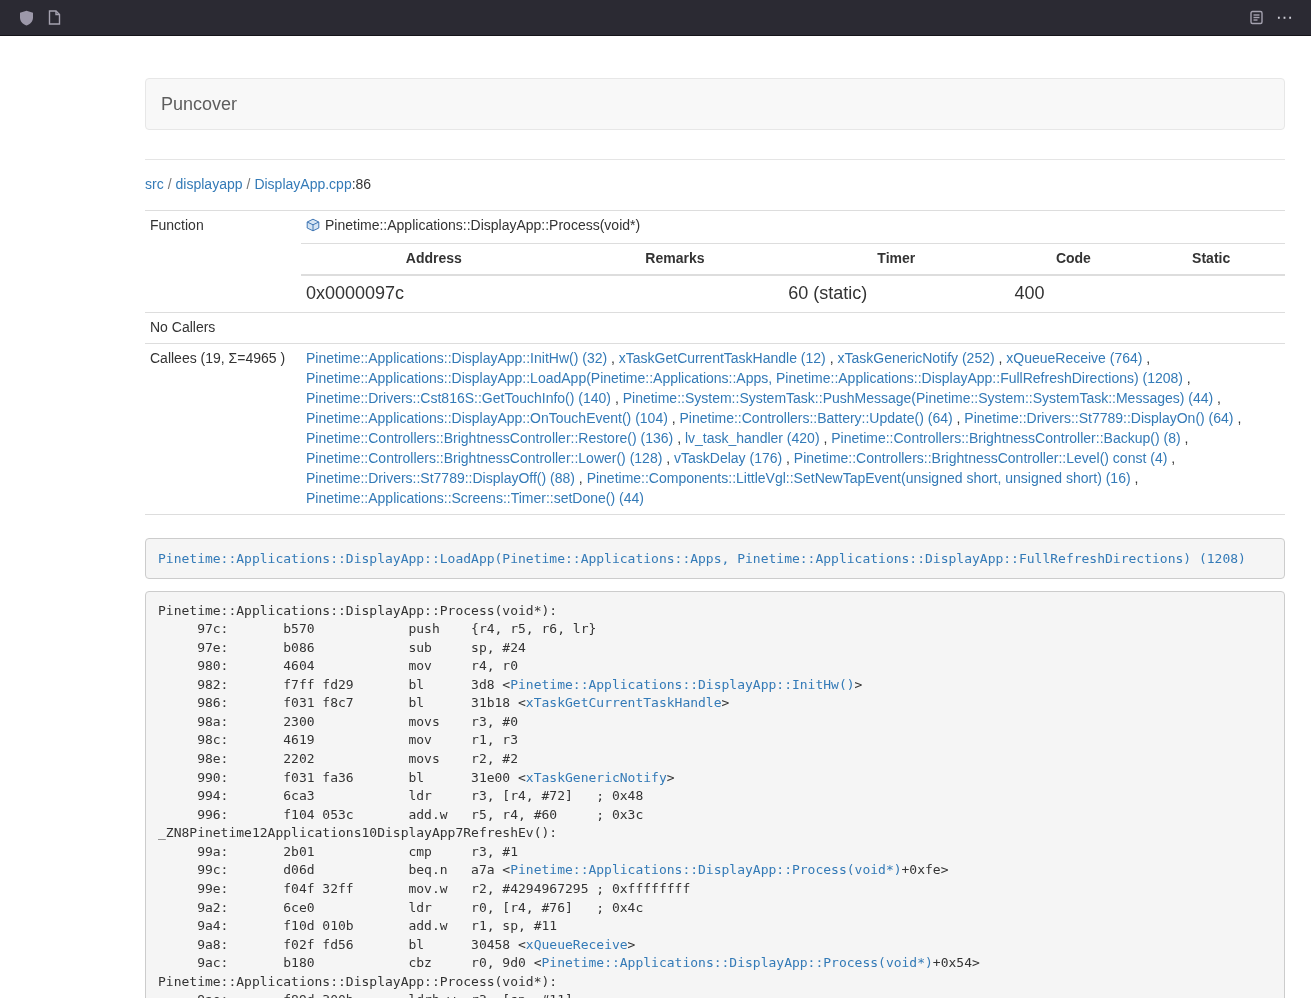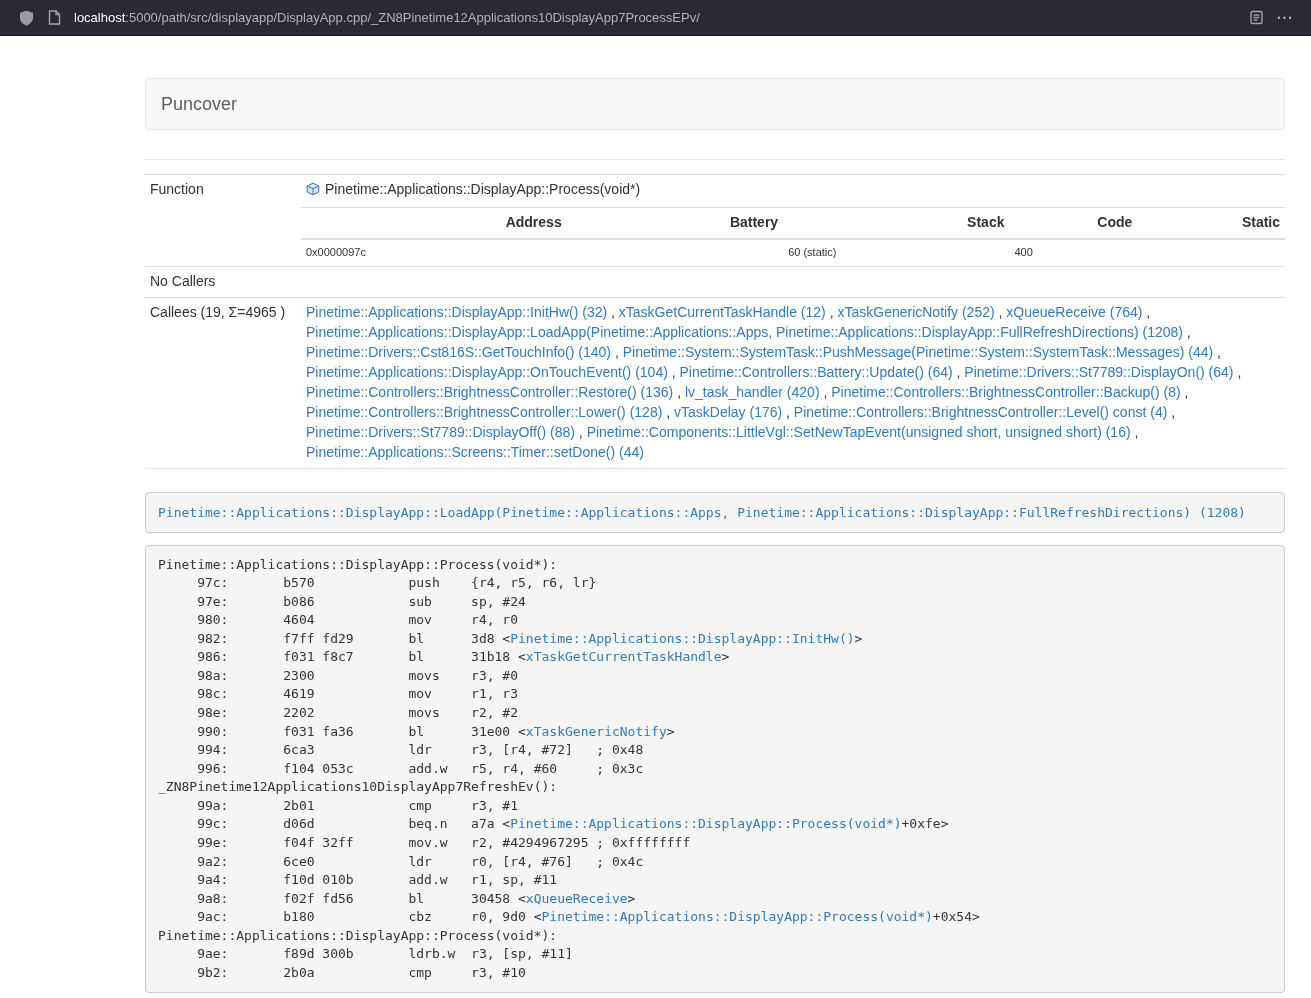--- a/index.html
+++ b/index.html
@@ -36,22 +36,22 @@
   .symtable{width:100%;border-collapse:collapse;font-size:14px;line-height:1.42857;
     margin-bottom:23px;border-bottom:1px solid var(--table-border);}
   .symtable > tbody > tr > th,
   .symtable > tbody > tr > td{padding:5px;border-top:1px solid var(--table-border);
     text-align:left;vertical-align:top;font-weight:normal;}
   .symtable th.rowlabel{width:156px;font-weight:normal;}
   .symtable td.nested-cell{padding:0;}
   .fn-icon{display:inline-block;vertical-align:-2px;margin-right:5px;}
   .nested{width:100%;border-collapse:collapse;}
   .nested th{padding:5px;font-weight:bold;border-bottom:2px solid var(--table-border);
-    text-align:right;font-size:14px;line-height:1.42857;}
-  .nested td{padding:5px;font-size:11px;line-height:1.42857;}
+    text-align:center;font-size:14px;line-height:1.42857;}
+  .nested td{padding:5px;font-size:18px;line-height:1.42857;}
   .c-addr{width:27%}.c-rem{width:22%}.c-stack{width:23%}.c-code{width:13%}.c-static{width:15%}
 
   
   .snippet{background:var(--panel-bg);border:1px solid var(--panel-border);border-radius:4px;
     padding:10px 12px;font-family:"DejaVu Sans Mono",monospace;font-size:13px;line-height:19px;
     margin-bottom:12px;white-space:nowrap;overflow:hidden;}
   pre.disasm{background:var(--panel-bg);border:1px solid var(--panel-border);border-radius:4px;
     padding:10px 12px;font-family:"DejaVu Sans Mono",monospace;font-size:13px;
     line-height:1.42857;color:var(--text);white-space:pre;overflow:hidden;}
 </style>
@@ -63,40 +63,42 @@
     <svg width="15" height="16" viewBox="0 0 15 16">
       <path d="M7.5 0.8 L14 2.8 V7.5 C14 11.7 11.2 14.3 7.5 15.4 C3.8 14.3 1 11.7 1 7.5 V2.8 Z" fill="#9c98a9"></path>
     </svg>
   </span>
   <span class="chrome-icon">
     <svg width="13" height="15" viewBox="0 0 13 15">
       <path d="M1.5 1 H8 L11.5 4.5 V14 H1.5 Z" fill="none" stroke="#a5a2b0" stroke-width="1.4"></path>
       <path d="M8 1 V4.5 H11.5" fill="none" stroke="#a5a2b0" stroke-width="1.4"></path>
     </svg>
   </span>
-  <div class="urlbar"><span class="host">localhost</span><span>:5000/path/src/displayapp/DisplayApp.cpp/_ZN8Pinetime12Applications10DisplayApp7ProcessEPv/</span></div>
   <span class="chrome-icon right">
     <svg width="15" height="15" viewBox="0 0 15 15">
       <rect x="2" y="1.5" width="11" height="12" rx="1.5" fill="none" stroke="#a5a2b0" stroke-width="1.4"></rect>
       <line x1="4.5" y1="5" x2="10.5" y2="5" stroke="#a5a2b0" stroke-width="1.4"></line>
       <line x1="4.5" y1="7.5" x2="10.5" y2="7.5" stroke="#a5a2b0" stroke-width="1.4"></line>
       <line x1="4.5" y1="10" x2="8.5" y2="10" stroke="#a5a2b0" stroke-width="1.4"></line>
     </svg>
   </span>
   <span class="kebab">⋯</span>
 </div>
 
 <div class="page">
 
   <nav class="navbar">
     <a class="brand">Puncover</a>
   </nav>
 
   <hr class="rule">
 
+  <div class="crumbs">
+    <a>src</a><span class="sep">/</span><a>displayapp</a><span class="sep">/</span><a>DisplayApp.cpp</a><span>:86</span>
+  </div>
 
   <table class="symtable">
     <tbody>
       <tr>
         <th class="rowlabel" rowspan="2">Function</th>
         <td>
           <span class="fn-icon">
             <svg width="14" height="14" viewBox="0 0 14 14">
               <path d="M7 1.2 L12.8 4 V10 L7 12.8 L1.2 10 V4 Z" fill="#d6e5f3" stroke="#3f76b4" stroke-width="1"></path>
               <path d="M1.2 4 L7 6.8 L12.8 4 M7 6.8 V12.8" fill="none" stroke="#3f76b4" stroke-width="1"></path>
@@ -110,22 +112,22 @@
             <colgroup>
                 <col class="c-addr">
                 <col class="c-rem">
                 <col class="c-stack">
                 <col class="c-code">
                 <col class="c-static">
               </colgroup>
             <thead>
               <tr>
                 <th>Address</th>
-                <th>Battery</th>
-                <th>Stack</th>
+                <th>Remarks</th>
+                <th>Timer</th>
                 <th>Code</th>
                 <th>Static</th>
               </tr>
             </thead>
             <tbody>
               <tr>
                 <td>0x0000097c</td>
                 <td></td>
                 <td>60 (static)</td>
                 <td>400</td>

